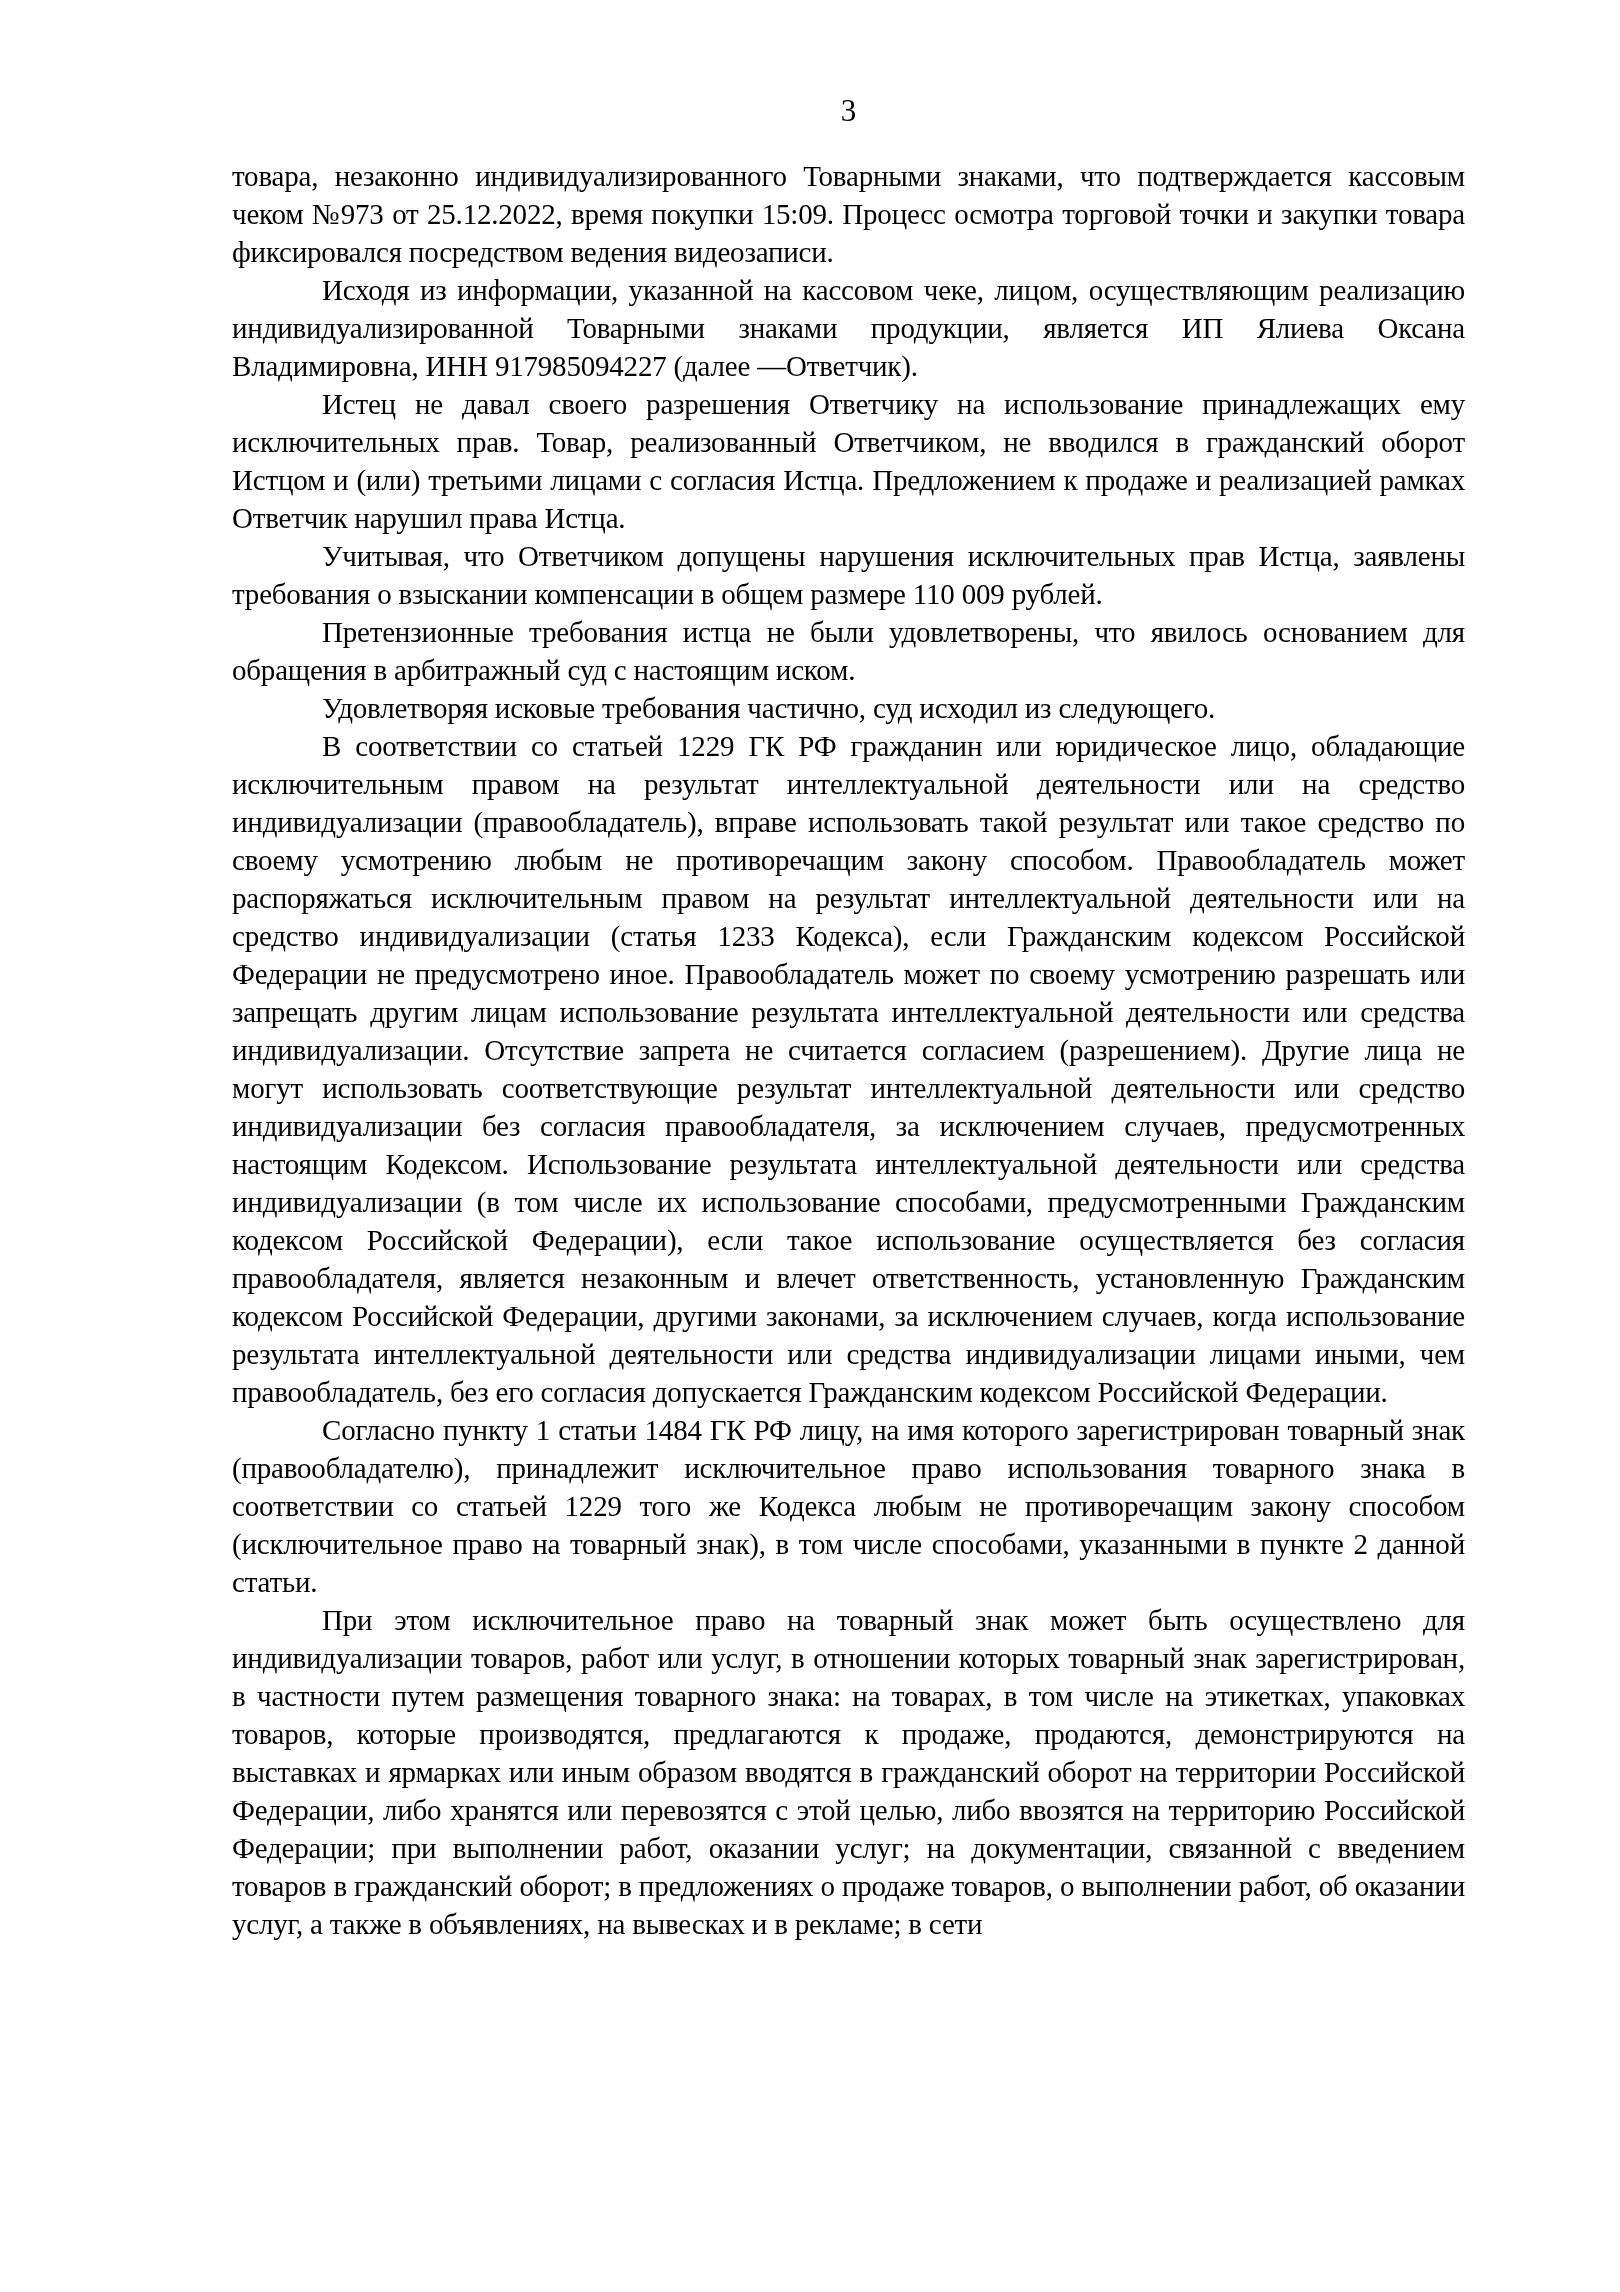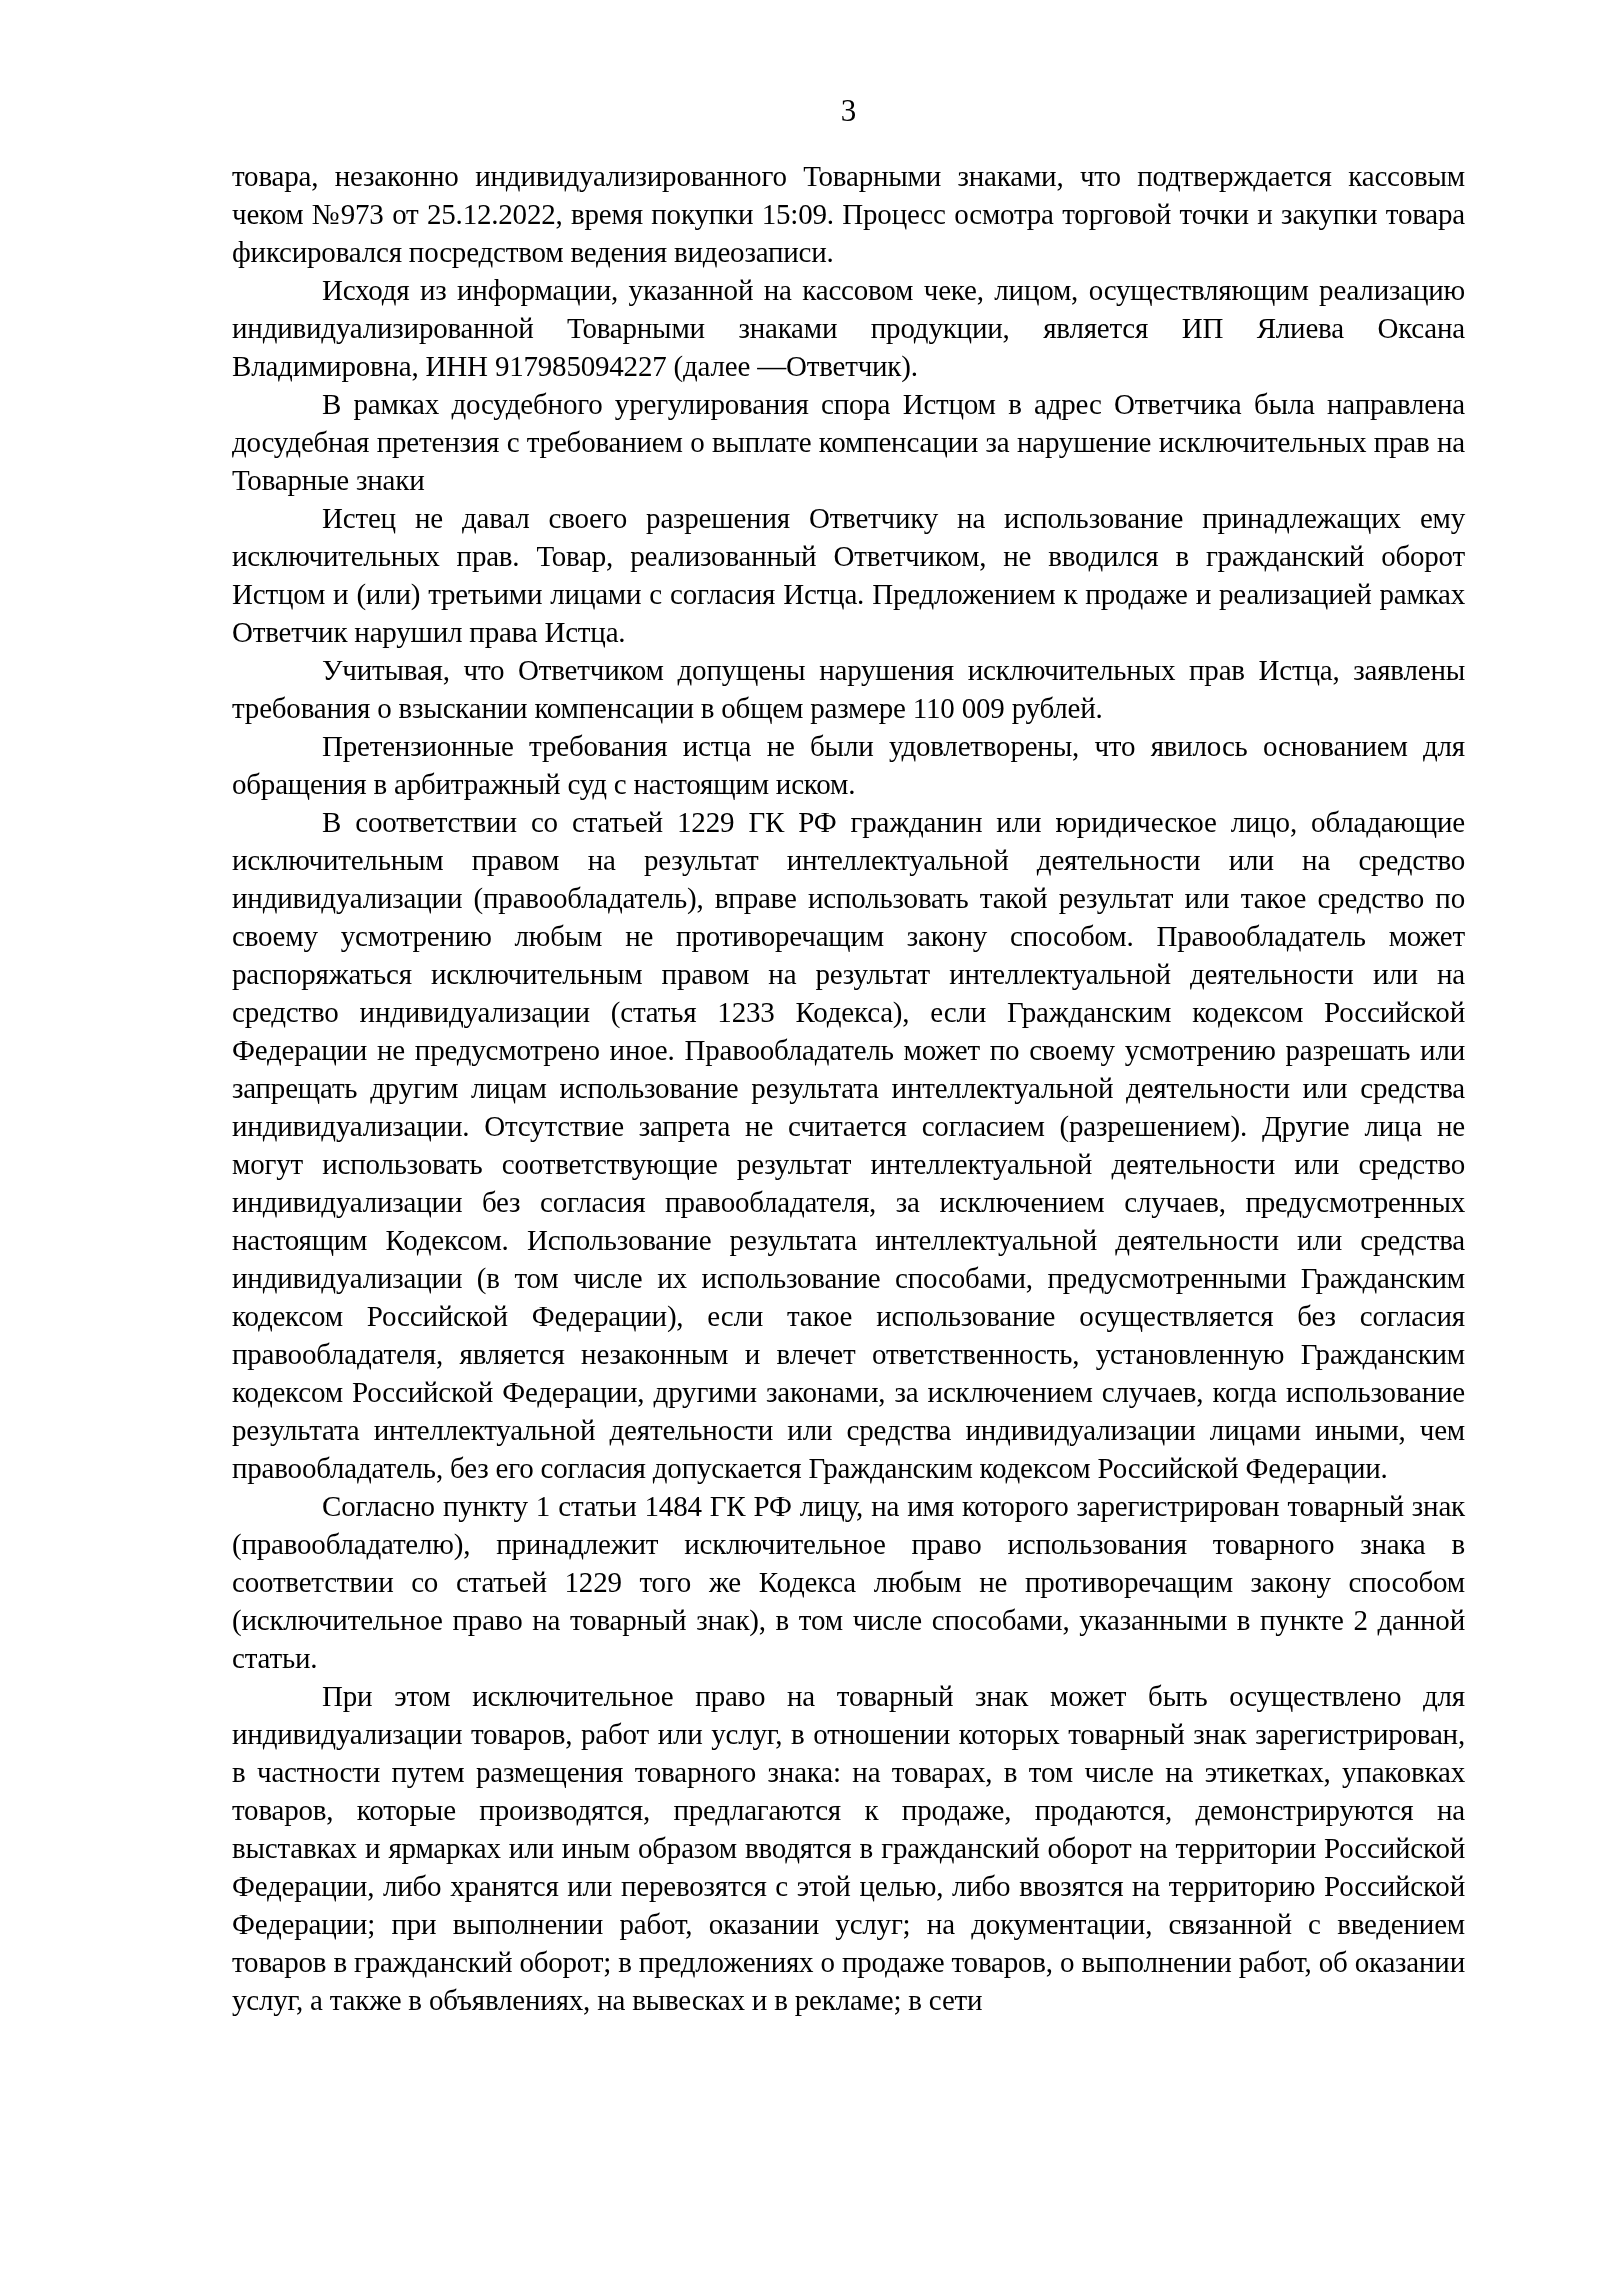--- a/index.html
+++ b/index.html
@@ -47,23 +47,23 @@
 </head>
 <body>
 
 <div class="page">
 
   <div class="page-number">3</div>
 
   <div class="content">
     <p class="no-indent">товара, незаконно индивидуализированного Товарными знаками, что подтверждается кассовым чеком №973 от 25.12.2022, время покупки 15:09. Процесс осмотра торговой точки и закупки товара фиксировался посредством ведения видеозаписи.</p>
     <p>Исходя из информации, указанной на кассовом чеке, лицом, осуществляющим реализацию индивидуализированной Товарными знаками продукции, является ИП Ялиева Оксана Владимировна, ИНН 917985094227 (далее —Ответчик).</p>
-    <p>В рамках досудебного урегулирования спора Истцом в адрес Ответчика была направлена досудебная претензия с требованием о выплате компенсации за нарушение исключительных прав на Товарные знаки</p>
     <p>Истец не давал своего разрешения Ответчику на использование принадлежащих ему исключительных прав. Товар, реализованный Ответчиком, не вводился в гражданский оборот Истцом и (или) третьими лицами с согласия Истца. Предложением к продаже и реализацией рамках Ответчик нарушил права Истца.</p>
     <p>Учитывая, что Ответчиком допущены нарушения исключительных прав Истца, заявлены требования о взыскании компенсации в общем размере 110 009 рублей.</p>
     <p>Претензионные требования истца не были удовлетворены, что явилось основанием для обращения в арбитражный суд с настоящим иском.</p>
+    <p>Удовлетворяя исковые требования частично, суд исходил из следующего.</p>
     <p>В соответствии со статьей 1229 ГК РФ гражданин или юридическое лицо, обладающие исключительным правом на результат интеллектуальной деятельности или на средство индивидуализации (правообладатель), вправе использовать такой результат или такое средство по своему усмотрению любым не противоречащим закону способом. Правообладатель может распоряжаться исключительным правом на результат интеллектуальной деятельности или на средство индивидуализации (статья 1233 Кодекса), если Гражданским кодексом Российской Федерации не предусмотрено иное. Правообладатель может по своему усмотрению разрешать или запрещать другим лицам использование результата интеллектуальной деятельности или средства индивидуализации. Отсутствие запрета не считается согласием (разрешением). Другие лица не могут использовать соответствующие результат интеллектуальной деятельности или средство индивидуализации без согласия правообладателя, за исключением случаев, предусмотренных настоящим Кодексом. Использование результата интеллектуальной деятельности или средства индивидуализации (в том числе их использование способами, предусмотренными Гражданским кодексом Российской Федерации), если такое использование осуществляется без согласия правообладателя, является незаконным и влечет ответственность, установленную Гражданским кодексом Российской Федерации, другими законами, за исключением случаев, когда использование результата интеллектуальной деятельности или средства индивидуализации лицами иными, чем правообладатель, без его согласия допускается Гражданским кодексом Российской Федерации.</p>
     <p>Согласно пункту 1 статьи 1484 ГК РФ лицу, на имя которого зарегистрирован товарный знак (правообладателю), принадлежит исключительное право использования товарного знака в соответствии со статьей 1229 того же Кодекса любым не противоречащим закону способом (исключительное право на товарный знак), в том числе способами, указанными в пункте 2 данной статьи.</p>
     <p>При этом исключительное право на товарный знак может быть осуществлено для индивидуализации товаров, работ или услуг, в отношении которых товарный знак зарегистрирован, в частности путем размещения товарного знака: на товарах, в том числе на этикетках, упаковках товаров, которые производятся, предлагаются к продаже, продаются, демонстрируются на выставках и ярмарках или иным образом вводятся в гражданский оборот на территории Российской Федерации, либо хранятся или перевозятся с этой целью, либо ввозятся на территорию Российской Федерации; при выполнении работ, оказании услуг; на документации, связанной с введением товаров в гражданский оборот; в предложениях о продаже товаров, о выполнении работ, об оказании услуг, а также в объявлениях, на вывесках и в рекламе; в сети</p>
   </div>
 
 </div>
 
 
 </body></html>

